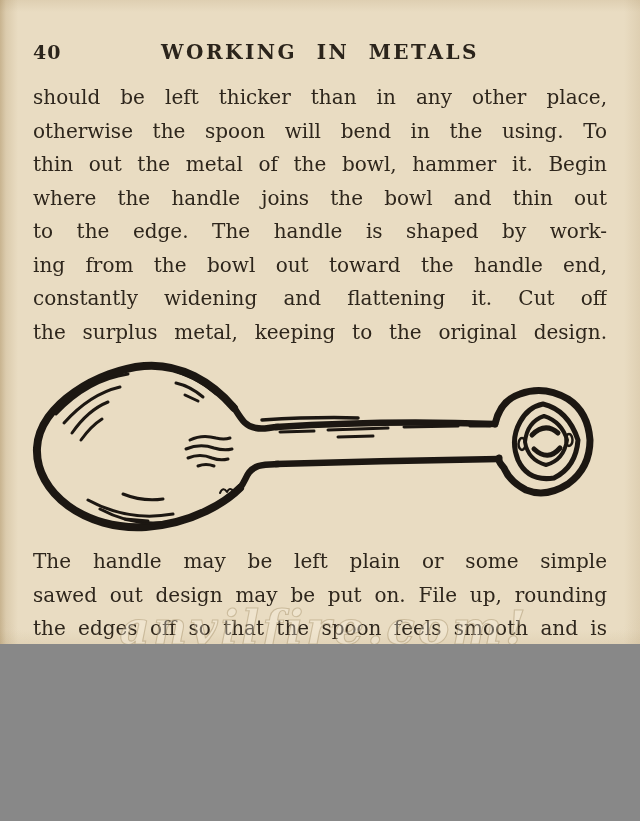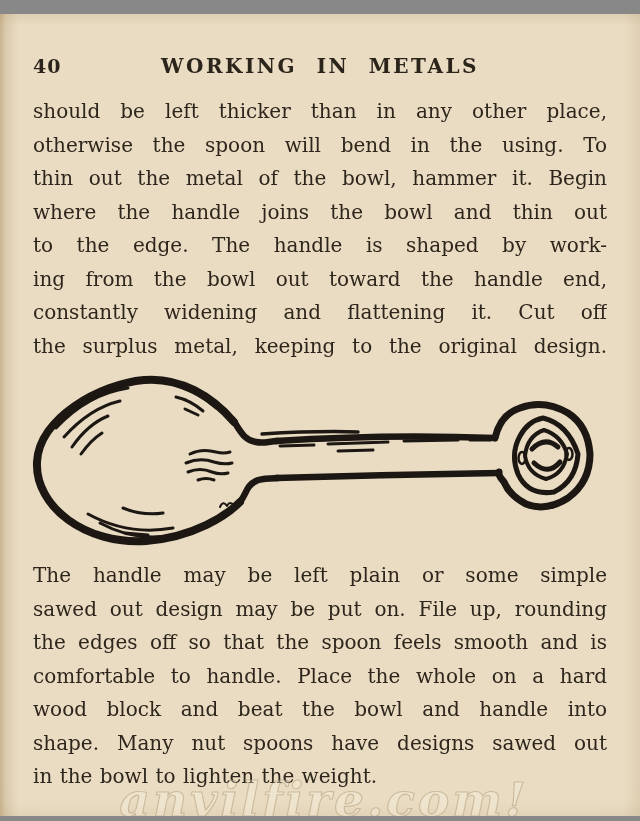--- a/index.html
+++ b/index.html
@@ -1,19 +1,19 @@
 <!DOCTYPE html>
 <html><head>
 <meta charset="utf-8">
 <style>
   html,body { margin:0; padding:0; background:#888; }
   .page {
     position:relative;
-    width:640px; height:802px;
-    margin:14px auto;
+    width:640px; height:644px;
+    margin:0 auto;
     background:#e9dcc2;
     overflow:hidden;
     font-family:"DejaVu Serif", serif;
   }
   
   .page::before {
     content:"";
     position:absolute; inset:0;
     pointer-events:none;
     background:

